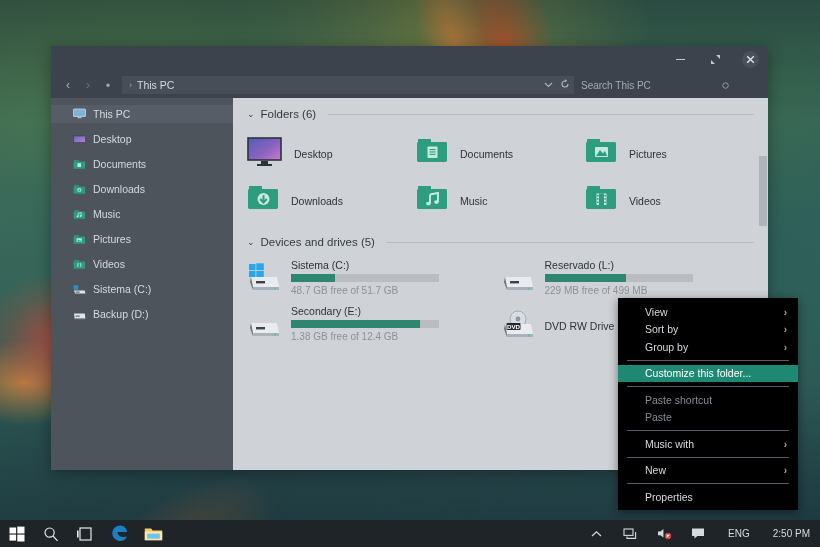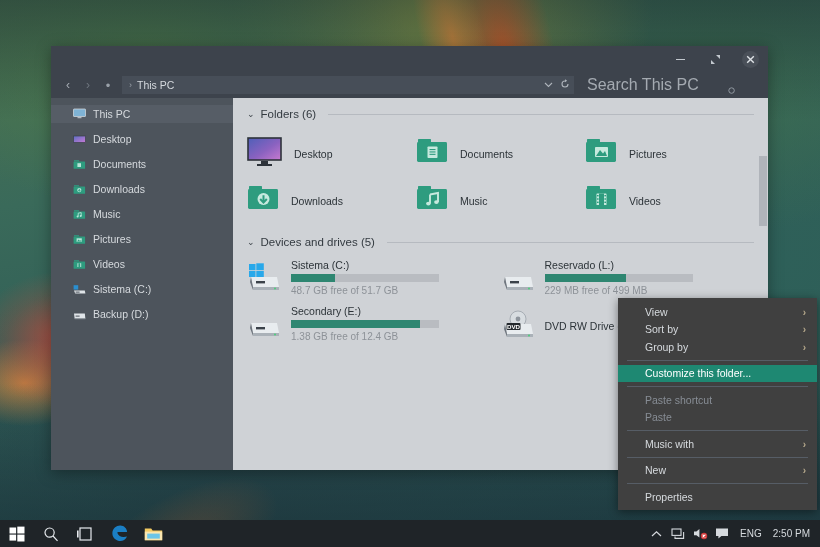--- a/index.html
+++ b/index.html
@@ -91,23 +91,23 @@
     flex: 1; height: 18px; margin: 0 0 0 4px; background: #474e58;
     display: flex; align-items: center; gap: 5px; padding: 0 7px;
     font-size: 10.5px; color: #d5d9de; position: relative; max-width: 452px;
   }
   .bc-sep { color: #9aa1a9; font-size: 9px; }
   .bc-right {
     position: absolute; right: 4px; top: 0; height: 18px; display:flex; align-items:center; gap:7px;
     color: #aeb4bb; font-size: 9px;
   }
   .search-box {
-    width: 165px; height: 18px; margin-left: 6px; position: relative;
-    display: flex; align-items: flex-start; padding-left: 7px;
-    font-size: 16px; color: #a4aab1;
+    width: 165px; height: 18px; position: relative;
+    display: flex; align-items: center; padding-left: 7px;
+    font-size: 10px; color: #a4aab1;
   }
   .search-icon-w {
     position:absolute; right: 9px; top: 50%; transform: translateY(-50%);
     width: 8px; height: 8px;
   }
 
   
   .body-split { display: flex; height: 372px; }
 
   
@@ -161,22 +161,22 @@
     position: absolute; right: 0; top: 0; width: 11px; height: 372px;
     background: #cfd2d6;
   }
   .vscroll-thumb {
     position: absolute; right: 1px; top: 58px; width: 8px; height: 70px;
     background: #b0b4ba;
   }
 
   
   #ctxmenu {
-    position: absolute; left: 618px; top: 298px; width: 199px;
-    background: #404040; padding: 5px 0 4px 0;
+    position: absolute; left: 618px; top: 298px; width: 180px;
+    background: #000000; padding: 5px 0 4px 0;
     box-shadow: 0 2px 9px rgba(0,0,0,0.45);
   }
   .mi {
     position: relative; height: 17.5px; display:flex; align-items:center;
     padding-left: 27px; font-size: 10.5px; color: #d6dade; cursor: default;
   }
   .mi.disabled { color: #878d95; }
   .mi.hl { background: #1e8872; color: #ffffff; }
   .mi-arrow {
     position:absolute; right: 11px; top: 50%; transform: translateY(-50%);
@@ -188,21 +188,21 @@
   #taskbar {
     position: absolute; left: 0; bottom: 0; width: 820px; height: 27px;
     background: #1f2428; display: flex; align-items: center;
   }
   .tb-item {
     width: 34px; height: 27px; display:flex; align-items:center; justify-content:center;
     cursor: default;
   }
   .tray {
     position: absolute; right: 0; top: 0; height: 27px;
-    display: flex; align-items: center; gap: 0;
+    display: flex; align-items: center; gap: 12px;
   }
   .tray-ico {
     width: 22px; height: 27px; display:flex; align-items:center; justify-content:center;
     color: #d6dade;
   }
   .tray-text {
     font-size: 10px; color: #d6dade; padding: 0 7px; display:flex; align-items:center; height:27px;
   }
   .tray-clock {
     font-size: 10px; color: #d6dade; padding: 0 10px 0 4px; display:flex; align-items:center; height:36px;

